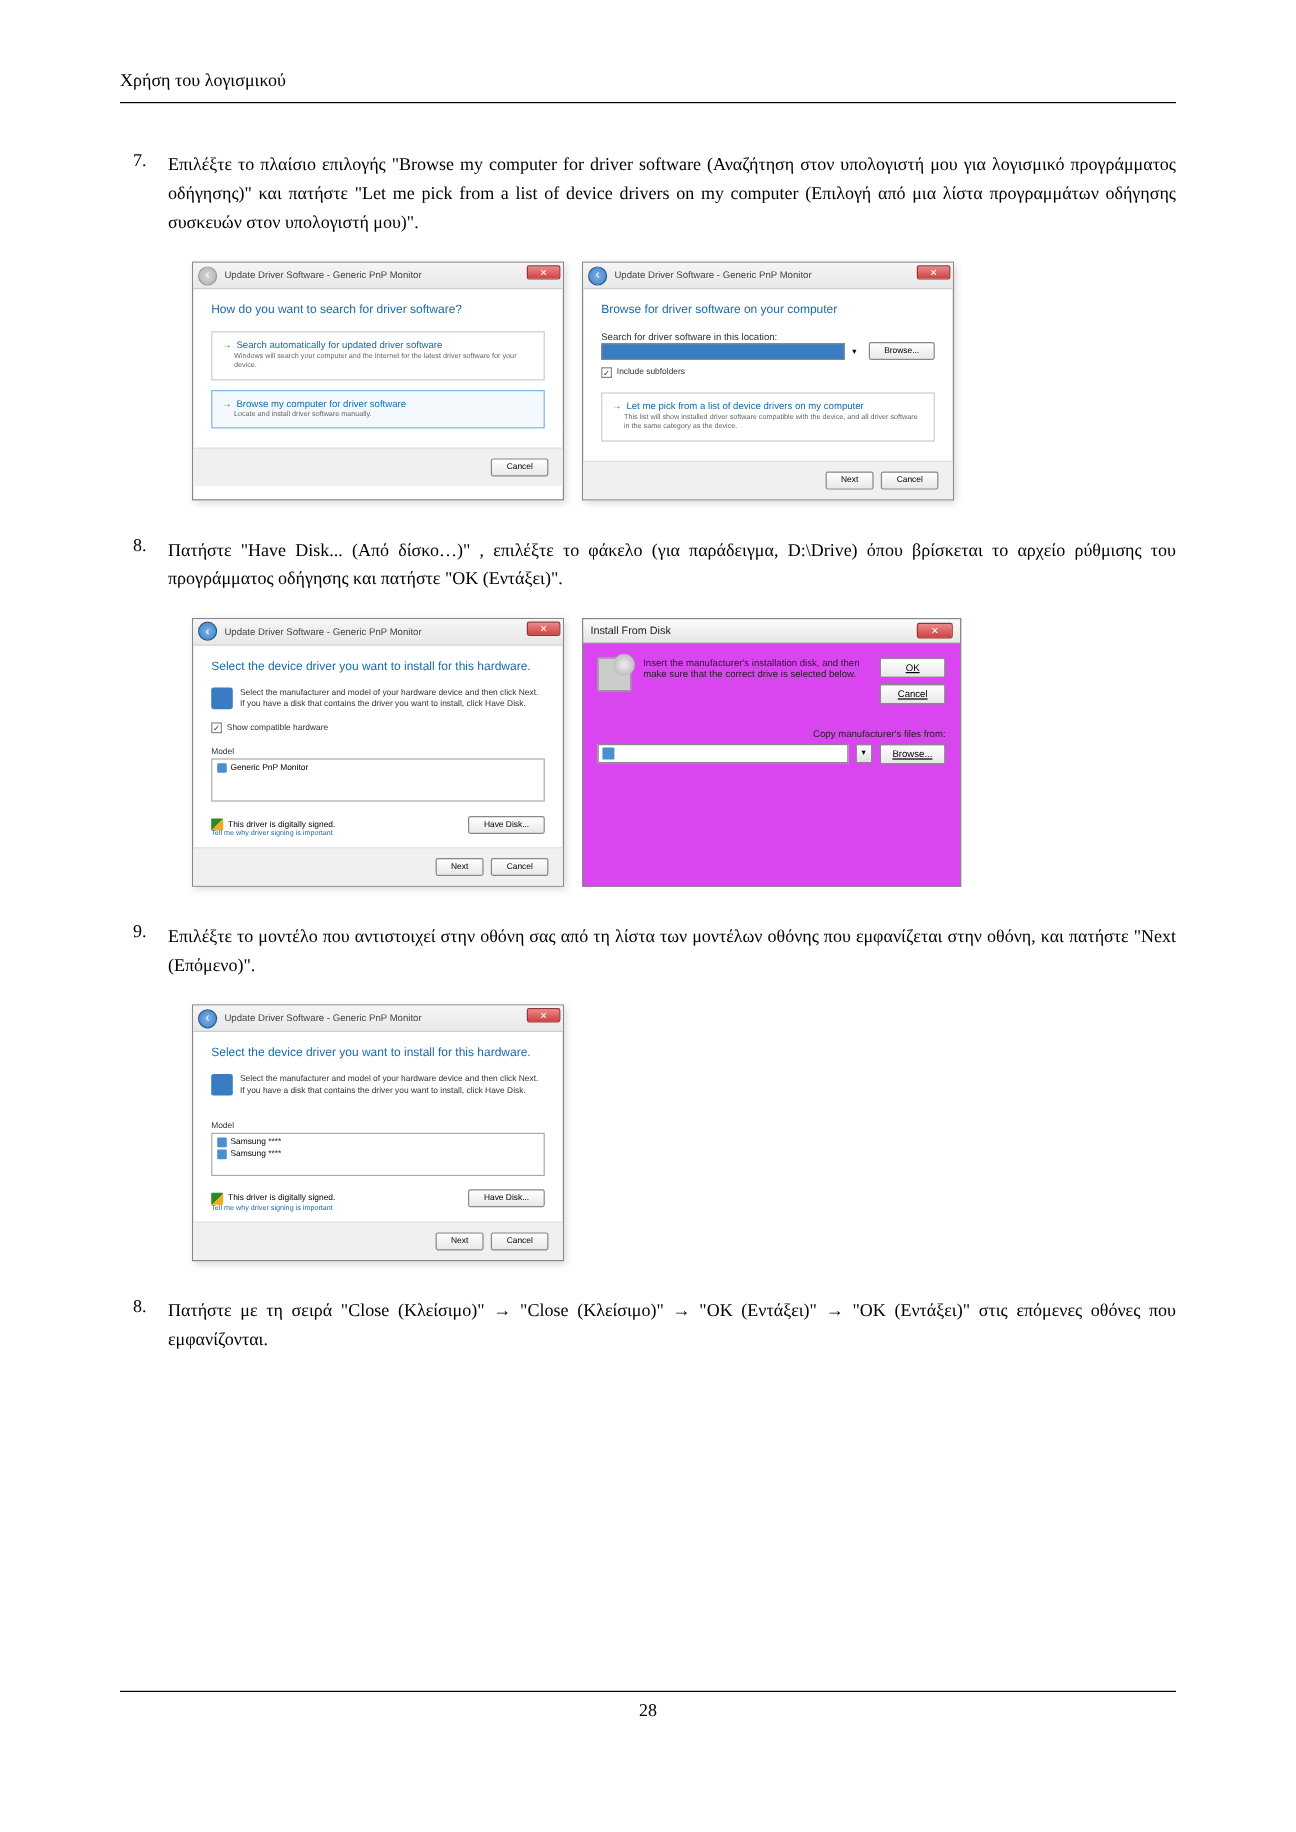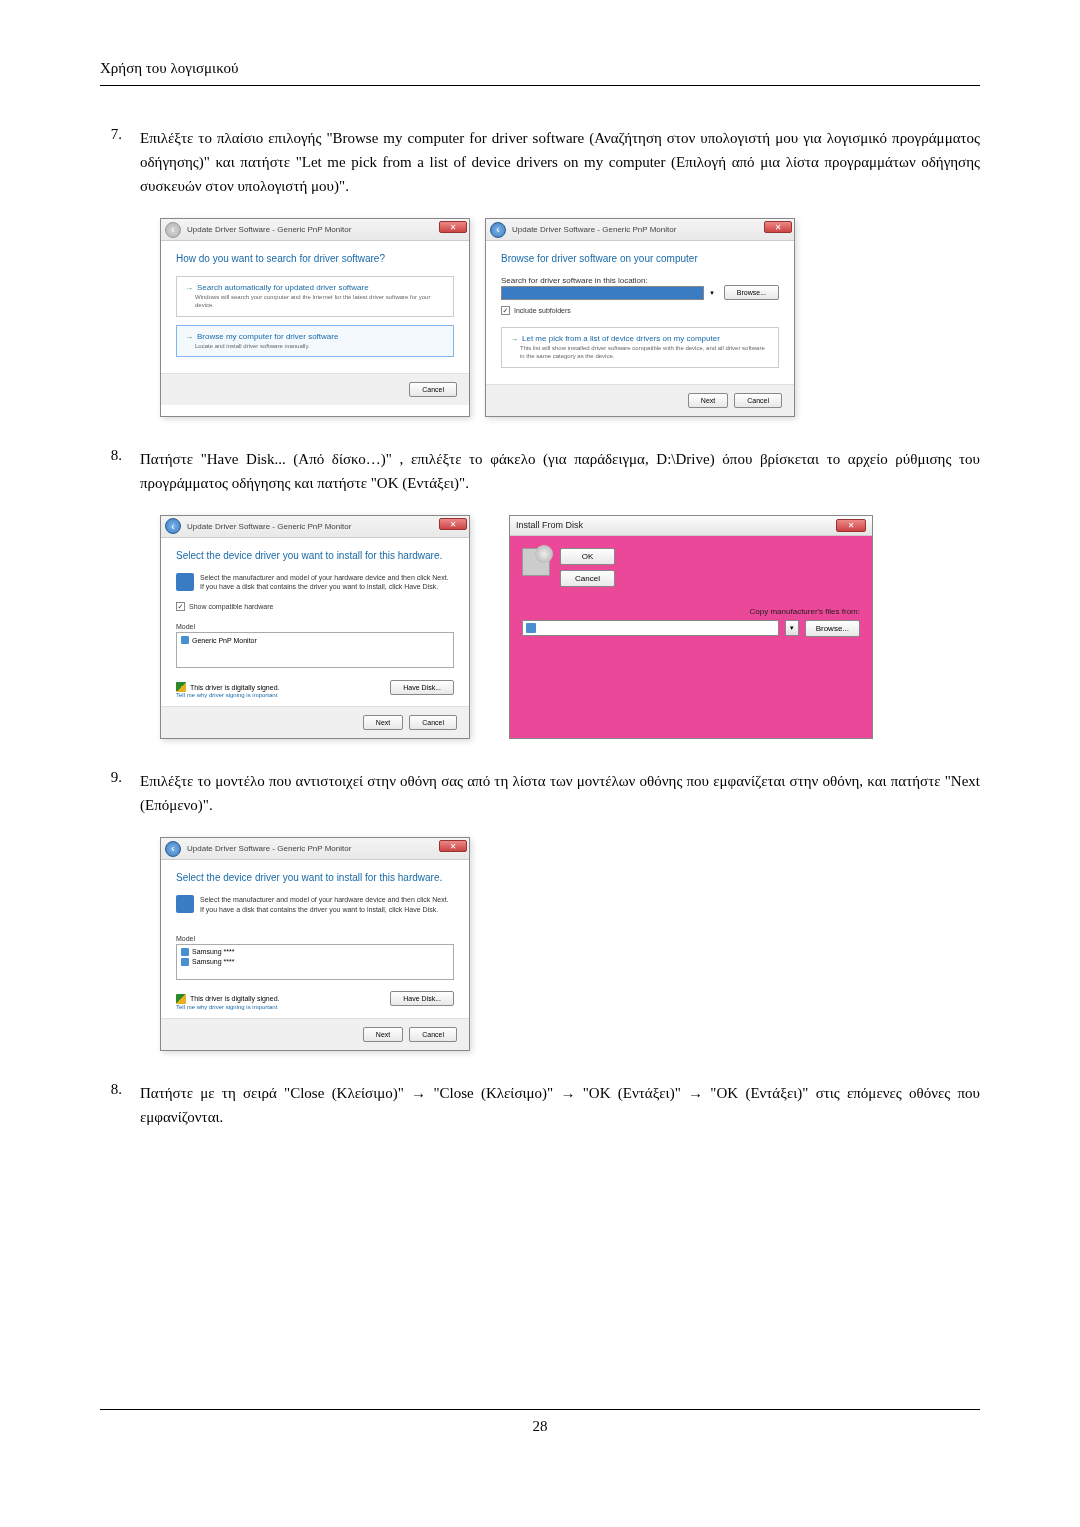--- a/index.html
+++ b/index.html
@@ -225,26 +225,25 @@
       width: 10px;
       height: 10px;
       background: linear-gradient(135deg, #2a8a2a 50%, #e8b020 50%);
       border-radius: 1px;
     }
     .win-link {
       color: #1a6aa8;
       font-size: 6px;
     }
     .install-dialog {
-      width: 364px;
+      width: 316px;
       border: 1px solid #888;
       font-family: 'Segoe UI', Tahoma, sans-serif;
       font-size: 8px;
-      background: #ec4899;
-      margin-left: 24px;
+      background: #d946ef;
     }
     .install-titlebar {
       background: linear-gradient(#fdfdfd, #e5e5e5);
       padding: 3px 6px;
       border-bottom: 1px solid #ccc;
       display: flex;
       justify-content: space-between;
       align-items: center;
     }
     .install-title {
@@ -298,20 +297,21 @@
       flex-direction: column;
       gap: 5px;
     }
     .install-btn {
       padding: 3px 14px;
       background: linear-gradient(#fff, #e8e8e8);
       border: 1px solid #888;
       border-radius: 2px;
       font-size: 8px;
       text-align: center;
+      text-decoration: underline;
     }
     .install-lower {
       padding: 8px 12px 12px 12px;
     }
     .install-copy-label {
       font-size: 8px;
       color: #222;
       margin-bottom: 4px;
       text-align: right;
     }
@@ -483,20 +483,23 @@
       </div>
     </div>
 
     <div class="install-dialog">
       <div class="install-titlebar">
         <span class="install-title">Install From Disk</span>
         <div class="install-close">✕</div>
       </div>
       <div class="install-body">
         <div class="install-disk-icon"></div>
+        <div class="install-text-btns">
+          <div class="install-msg">Insert the manufacturer's installation disk, and then make sure that the correct drive is selected below.</div>
+        </div>
         <div class="install-btn-col">
           <div class="install-btn">OK</div>
           <div class="install-btn">Cancel</div>
         </div>
       </div>
       <div class="install-lower">
         <div class="install-copy-label">Copy manufacturer's files from:</div>
         <div class="install-copy-row">
           <div class="install-combo">
             <div class="install-combo-icon"></div>

